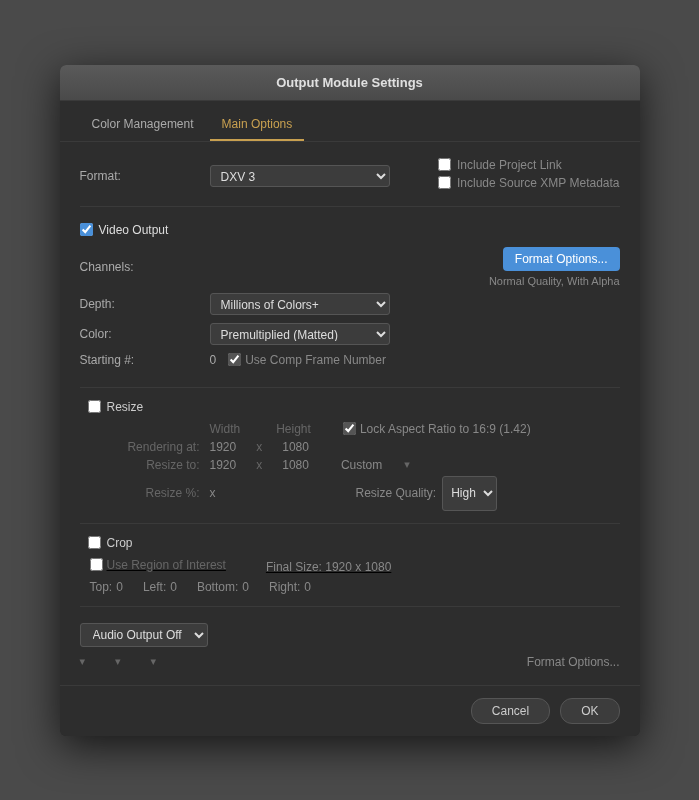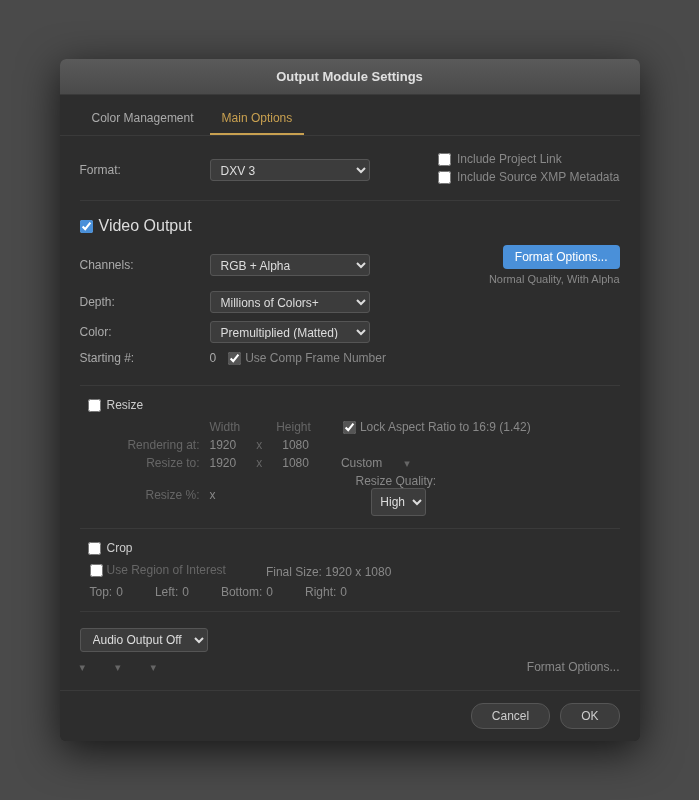--- a/index.html
+++ b/index.html
@@ -67,21 +67,21 @@
       background: #3c3c3c;
       color: #ddd;
       border: 1px solid #555;
       border-radius: 3px;
       padding: 3px 6px;
       font-size: 12px;
       appearance: auto;
       height: 22px;
       cursor: pointer;
     }
-    .select-wide { width: 160px; }
+    .select-wide { width: 180px; }
     .checkbox-group {
       display: flex;
       flex-direction: column;
       margin-left: 20px;
     }
     .checkbox-row {
       display: flex;
       align-items: center;
       margin-bottom: 4px;
     }
@@ -121,21 +121,21 @@
       display: flex;
       align-items: center;
       margin-bottom: 10px;
     }
     .video-output-header input[type="checkbox"] {
       margin-right: 6px;
       accent-color: #4a90d9;
     }
     .video-output-header label {
       color: #ddd;
-      font-size: 16px;
+      font-size: 12px;
     }
     .channels-row {
       display: flex;
       align-items: center;
       justify-content: space-between;
       margin-bottom: 6px;
     }
     .format-options-btn {
       background: #4a90d9;
       color: #fff;
@@ -210,21 +210,21 @@
     .use-roi input { margin-right: 4px; accent-color: #555; }
     .use-roi label { color: #666; font-size: 12px; }
     .final-size {
       color: #888;
       font-size: 12px;
       margin-left: 40px;
     }
     .crop-values {
       display: flex;
       align-items: flex-start;
-      gap: 32px;
+      gap: 20px;
       margin-top: 4px;
     }
     .crop-field {
       display: flex;
       align-items: center;
       gap: 4px;
     }
     .crop-field label { color: #888; font-size: 12px; }
     .crop-field span { color: #888; font-size: 12px; }
     .audio-section {
@@ -321,23 +321,20 @@
 
     <div class="video-output-section">
       <div class="video-output-header">
         <input type="checkbox" id="videoOut" checked="" style="">
         <label for="videoOut">Video Output</label>
       </div>
 
       <div class="channels-row">
         <div style="display:flex; align-items:center;">
           <span class="form-label">Channels:</span>
-          <select class="select-wide">
-            <option>RGB + Alpha</option>
-          </select>
         </div>
         <div style="display:flex; flex-direction:column; align-items:flex-end; margin-left:auto;">
           <button class="format-options-btn">Format Options...</button>
           <span class="quality-label" style="margin-top:4px;">Normal Quality, With Alpha</span>
         </div>
       </div>
 
       <div class="form-row">
         <span class="form-label">Depth:</span>
         <select class="select-wide">
@@ -396,39 +393,39 @@
           <span>1080</span>
           <span style="color:#888; font-size:12px; margin-left:12px;">Custom</span>
           <span style="color:#666; font-size:11px; margin-left:2px;">▾</span>
         </div>
       </div>
 
       <div style="display:flex; align-items:center;">
         <span class="resize-label" style="min-width:130px;">Resize %:</span>
         <div class="resize-values">
           <span>x</span>
-          <div style="margin-left:120px; display:flex; align-items:center;flex-direction:column;">
+          <div style="margin-left:120px; display:flex; align-items:center;">
             <span class="resize-quality-label">Resize Quality:</span>
-            <select style="background:#3c3c3c; color:#ddd; border:1px solid #555; border-radius:3px; padding:2px 4px; font-size:12px; height:28px;">
+            <select style="background:#3c3c3c; color:#ddd; border:1px solid #555; border-radius:3px; padding:2px 4px; font-size:12px; height:35px;">
               <option>High</option>
             </select>
           </div>
         </div>
       </div>
     </div>
 
     <hr class="section-divider">
 
     <div class="crop-section">
       <div class="section-header">
         <input type="checkbox" id="cropChk" style="">
         <label for="cropChk">Crop</label>
       </div>
       <div class="crop-inner">
-        <div style="display:flex; align-items:center; margin-bottom:4px;">
+        <div style="display:flex; align-items:center; margin-bottom:4px;text-decoration:underline;">
           <div class="use-roi">
             <input type="checkbox" id="useRoi" style="">
             <label for="useRoi">Use Region of Interest</label>
           </div>
           <span class="final-size">Final Size: 1920 x 1080</span>
         </div>
         <div class="crop-values">
           <div class="crop-field">
             <label>Top:</label>
             <span>0</span>

